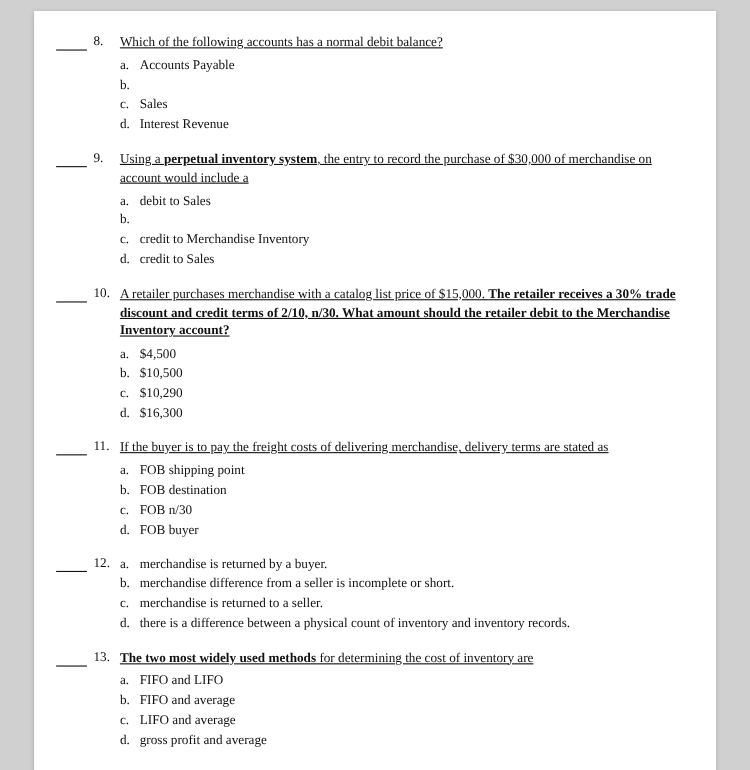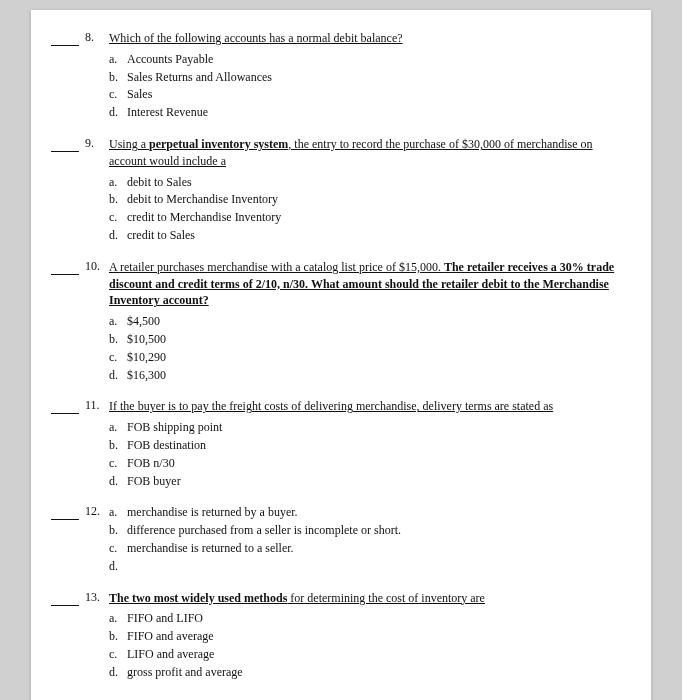--- a/index.html
+++ b/index.html
@@ -75,21 +75,20 @@
       <span class="q-number">8.</span>
       <div class="q-content">
         <div class="q-text">Which of the following accounts has a normal debit balance?</div>
         <ul class="options">
           <li>
             <span class="opt-letter">a.</span>
             <span>Accounts Payable</span>
           </li>
           <li>
             <span class="opt-letter">b.</span>
-            <span>Sales Returns and Allowances</span>
           </li>
           <li>
             <span class="opt-letter">c.</span>
             <span>Sales</span>
           </li>
           <li>
             <span class="opt-letter">d.</span>
             <span>Interest Revenue</span>
           </li>
         </ul>
@@ -100,21 +99,20 @@
       <span class="q-number">9.</span>
       <div class="q-content">
         <div class="q-text">Using a <b>perpetual inventory system</b>, the entry to record the purchase of $30,000 of merchandise on account would include a</div>
         <ul class="options">
           <li>
             <span class="opt-letter">a.</span>
             <span>debit to Sales</span>
           </li>
           <li>
             <span class="opt-letter">b.</span>
-            <span>debit to Merchandise Inventory</span>
           </li>
           <li>
             <span class="opt-letter">c.</span>
             <span>credit to Merchandise Inventory</span>
           </li>
           <li>
             <span class="opt-letter">d.</span>
             <span>credit to Sales</span>
           </li>
         </ul>
@@ -174,28 +172,29 @@
       <span class="blank"></span>
       <span class="q-number">12.</span>
       <div class="q-content">
         <ul class="options">
           <li>
             <span class="opt-letter">a.</span>
             <span>merchandise is returned by a buyer.</span>
           </li>
           <li>
             <span class="opt-letter">b.</span>
-            <span>difference purchased from a seller is incomplete or short.</span>
+            <span>merchandise difference from a seller is incomplete or short.</span>
           </li>
           <li>
             <span class="opt-letter">c.</span>
             <span>merchandise is returned to a seller.</span>
           </li>
           <li>
             <span class="opt-letter">d.</span>
+            <span>there is a difference between a physical count of inventory and inventory records.</span>
           </li>
         </ul>
       </div>
     </div>
     <div class="question-block">
       <span class="blank"></span>
       <span class="q-number">13.</span>
       <div class="q-content">
         <div class="q-text"><b>The two most widely used methods</b> for determining the cost of inventory are</div>
         <ul class="options">

